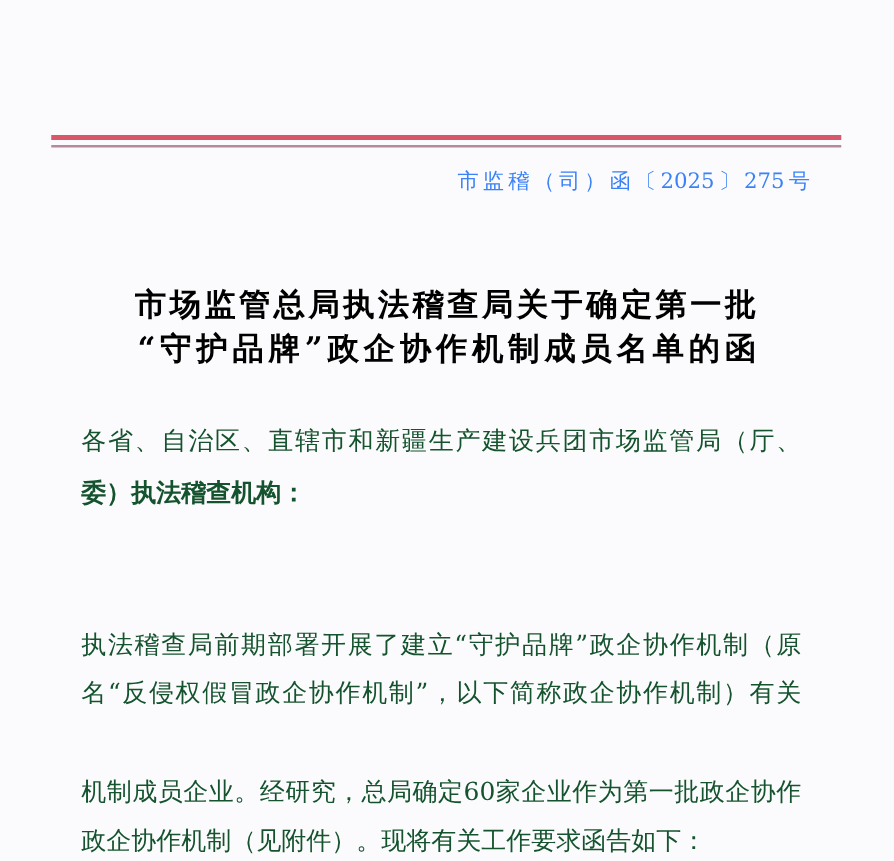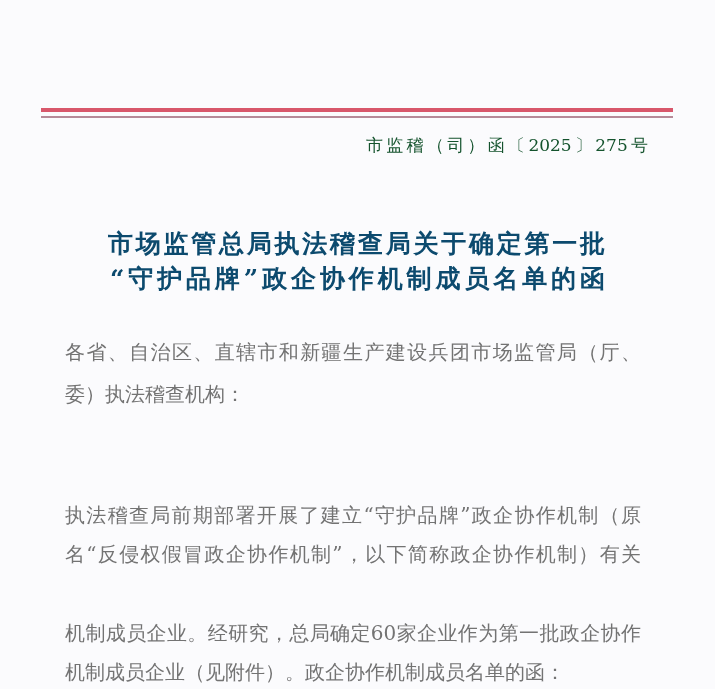--- a/index.html
+++ b/index.html
@@ -53,46 +53,46 @@
     background: #b68a98;
   }
   .doc-number {
     position: absolute;
     left: 366px;
     top: 131px;
     width: 282px;
     height: 28px;
     font-size: 17px;
     line-height: 28px;
-    color: #14532d;
+    color: #3b82f6;
     white-space: nowrap;
     text-align: justify;
     text-align-last: justify;
   }
   .doc-title {
     position: absolute;
     font-family: "DejaVu Serif", "Liberation Serif", serif;
     font-weight: bold;
     font-size: 25px;
-    color: #0c4a6e;
+    color: #000000;
     white-space: nowrap;
     height: 34px;
     line-height: 34px;
     text-align: justify;
     text-align-last: justify;
   }
   .doc-title.l1 { left: 108px; top: 227px; width: 497px; }
   .doc-title.l2 { left: 110px; top: 262px; width: 495px; }
   .body-line {
     position: absolute;
     left: 65px;
     height: 30px;
     line-height: 30px;
     font-size: 20px;
-    color: #737373;
+    color: #14532d;
     white-space: nowrap;
   }
   .body-line.justify {
     width: 576px;
     text-align: justify;
     text-align-last: justify;
   }
   .body-line.indent {
     left: 120px;
     width: 521px;
@@ -105,20 +105,20 @@
 
   <div class="rule-thick"></div>
   <div class="rule-thin"></div>
 
   <div class="doc-number">市监稽（司）函〔2025〕275号</div>
 
   <div class="doc-title l1">市场监管总局执法稽查局关于确定第一批</div>
   <div class="doc-title l2">“守护品牌”政企协作机制成员名单的函</div>
 
   <div class="body-line justify" style="top:337px;">各省、自治区、直辖市和新疆生产建设兵团市场监管局（厅、</div>
-  <div class="body-line" style="top:379px;">委）执法稽查机构：</div>
+  <div class="body-line" style="top:379px;font-weight:bold;">委）执法稽查机构：</div>
 
   <div class="body-line justify" style="top:500px;">执法稽查局前期部署开展了建立“守护品牌”政企协作机制（原</div>
   <div class="body-line justify" style="top:539px;">名“反侵权假冒政企协作机制”，以下简称政企协作机制）有关</div>
   <div class="body-line justify" style="top:618px;">机制成员企业。经研究，总局确定60家企业作为第一批政企协作</div>
-  <div class="body-line" style="top:657px;">机制成员企业（见附件）。政企协作机制成员名单的函：</div>
+  <div class="body-line" style="top:657px;">政企协作机制（见附件）。现将有关工作要求函告如下：</div>
 
 </div>
 
 </body></html>

